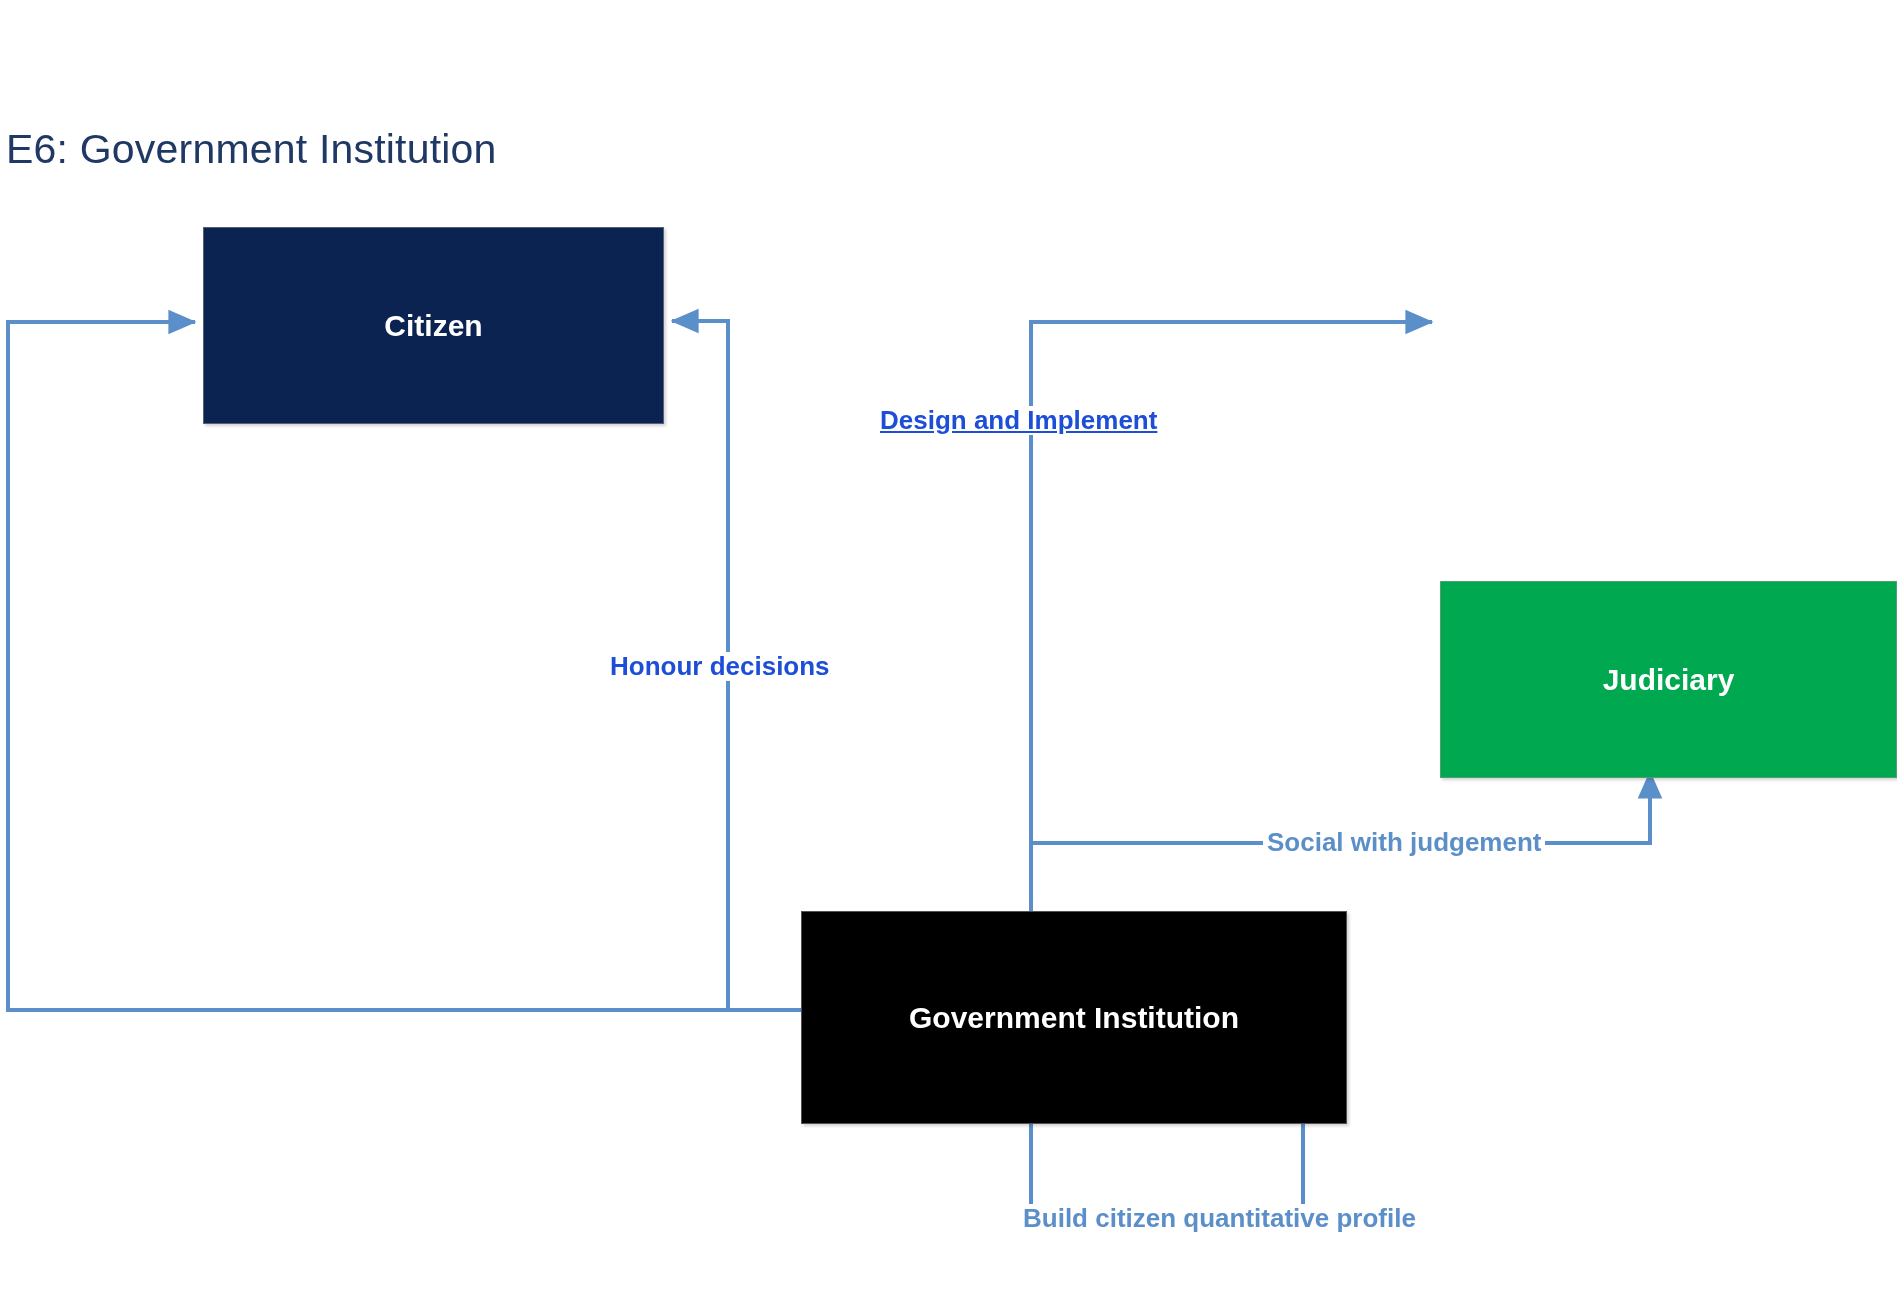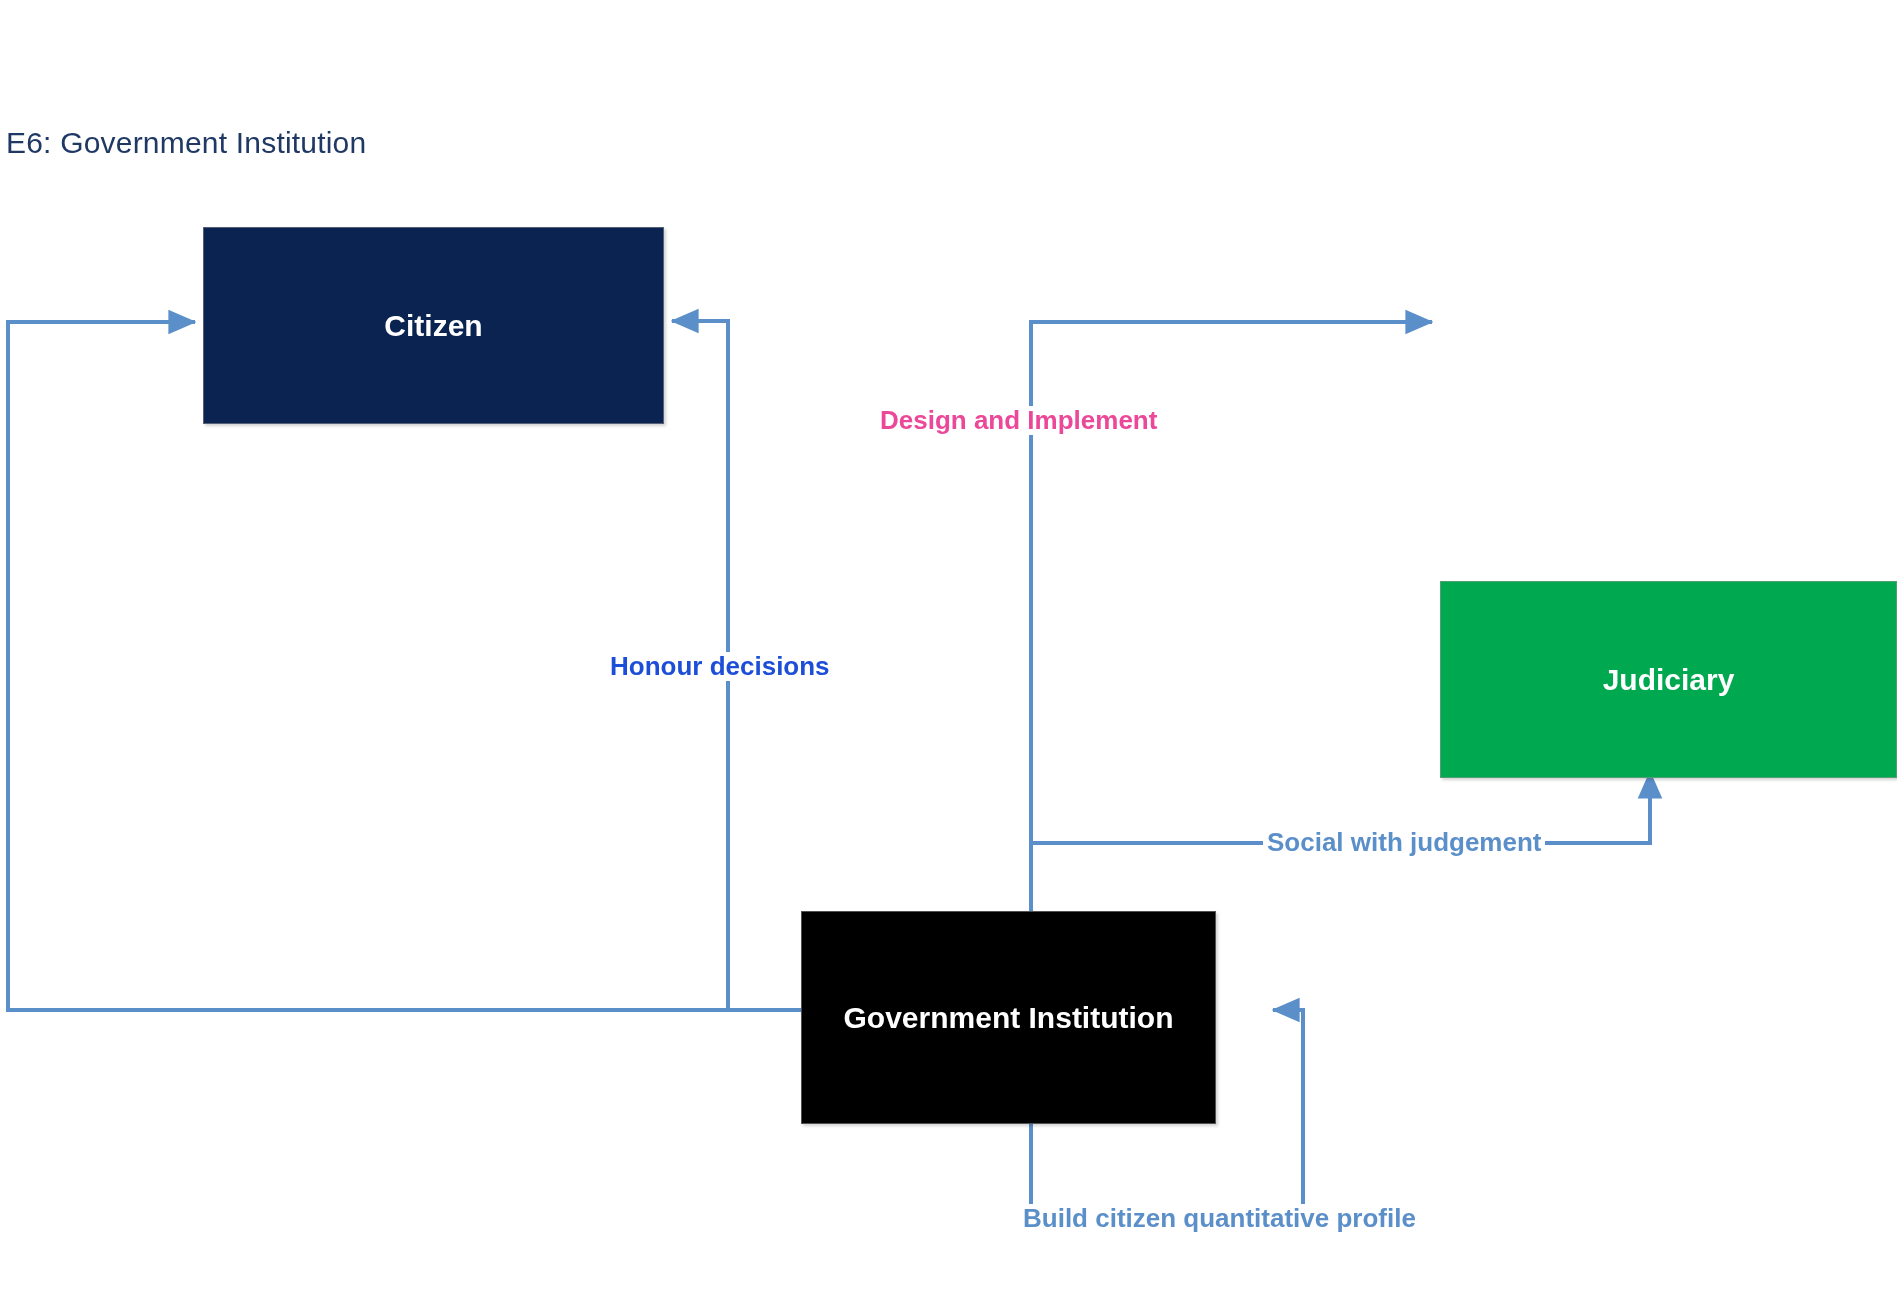--- a/index.html
+++ b/index.html
@@ -15,21 +15,21 @@
     position: relative;
     width: 1897px;
     height: 1291px;
     background: #ffffff;
     overflow: hidden;
   }
   #page-title {
     position: absolute;
     left: 6px;
     top: 126px;
-    font-size: 30px;
+    font-size: 41px;
     font-weight: 400;
     color: #1F3864;
     letter-spacing: 0.2px;
     white-space: nowrap;
   }
   .node {
     position: absolute;
     box-sizing: border-box;
     display: flex;
     align-items: center;
@@ -119,25 +119,25 @@
 
   <div class="node" id="node-citizen" style="left: 203px; top: 227px; width: 461px; height: 197px; background: rgb(10, 35, 81); color: rgb(255, 255, 255);">
     <span>Citizen</span>
   </div>
 
 
   <div class="node" id="node-judiciary" style="left: 1440px; top: 565px; width: 457px; height: 197px; background: rgb(0, 168, 79); color: rgb(255, 255, 255); margin-top: 16px;">
     <span>Judiciary</span>
   </div>
 
-  <div class="node" id="node-govinst" style="left: 801px; top: 911px; width: 415px; height: 213px; background: rgb(0, 0, 0); color: rgb(255, 255, 255); text-align: center;">
+  <div class="node" id="node-govinst" style="left: 801px; top: 911px; width: 546px; height: 213px; background: rgb(0, 0, 0); color: rgb(255, 255, 255); text-align: center;">
     <span>Government Institution</span>
   </div>
 
-  <div class="edge-label" id="label-design-implement" style="color: #ec4899;">Design and Implement</div>
+  <div class="edge-label" id="label-design-implement" style="color: #1d4ed8; text-decoration: underline;">Design and Implement</div>
 
   <div class="edge-label" id="label-honour-decisions" style="color: #1d4ed8;">Honour decisions</div>
 
   <div class="edge-label" id="label-comply-judgement" style="color: rgb(91, 143, 201);">Social with judgement</div>
 
 
   <div class="edge-label" id="label-build-profile" style="color: rgb(91, 143, 201);">Build citizen quantitative profile</div>
 
 </div>
 

